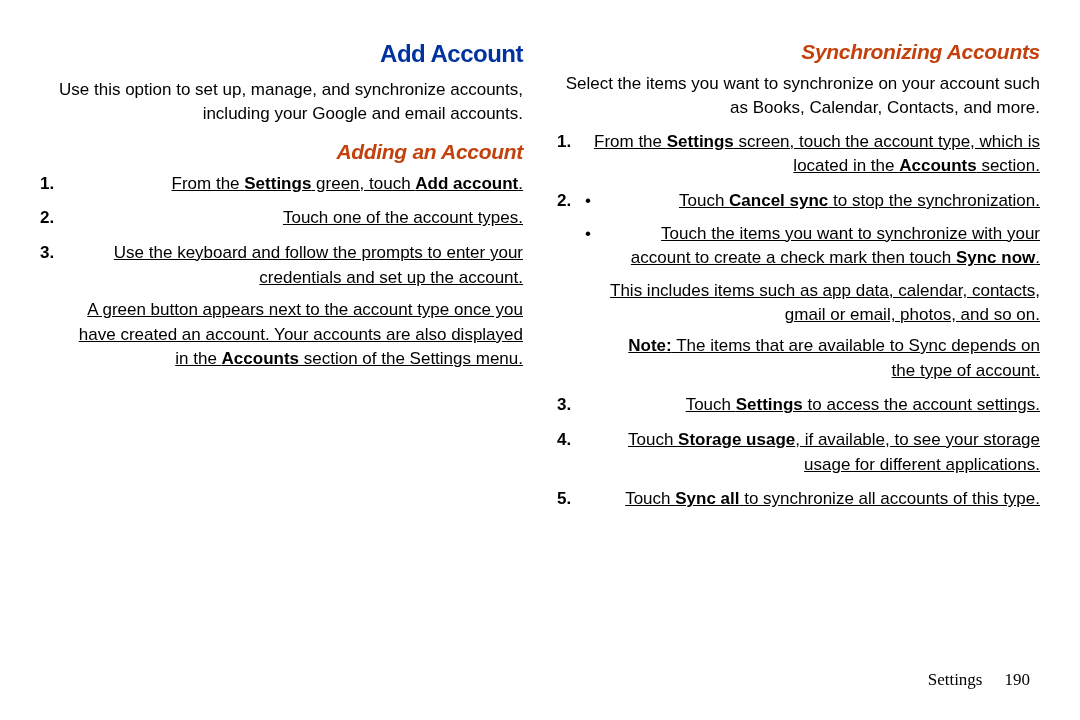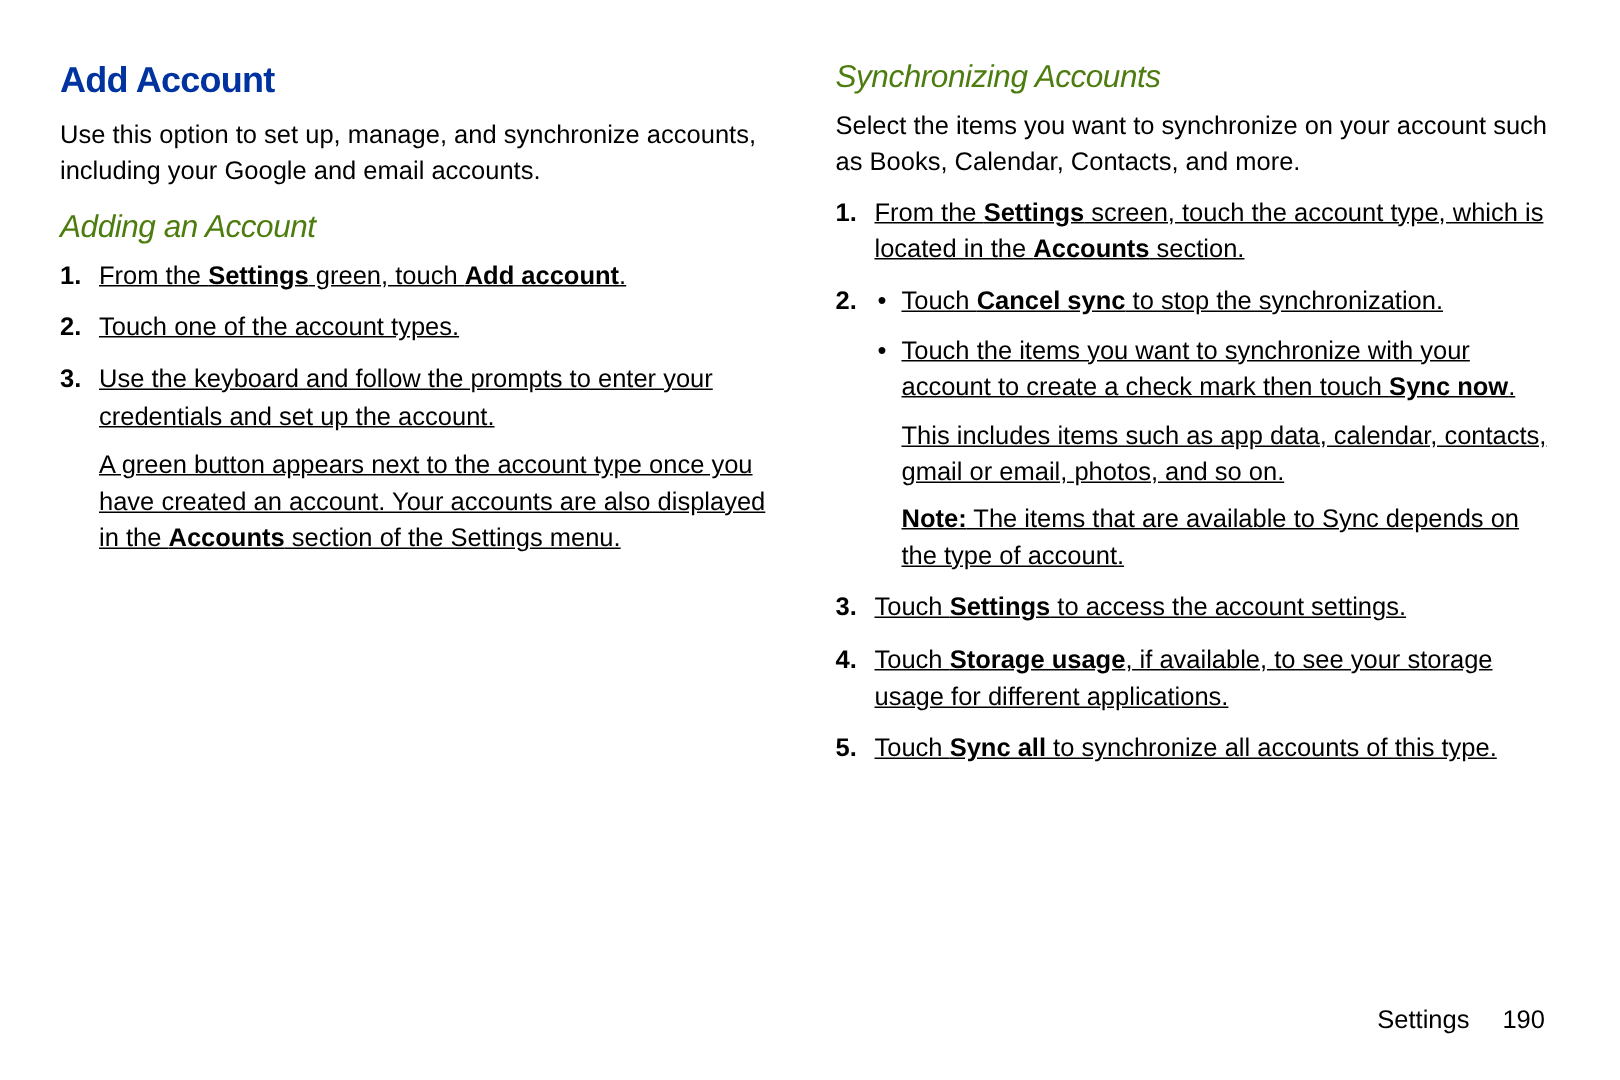--- a/index.html
+++ b/index.html
@@ -9,38 +9,39 @@
       color: #000;
       background: #fff;
       width: 1080px;
       height: 720px;
       position: relative;
       padding: 40px 40px 30px 40px;
     }
     .columns {
       display: flex;
       gap: 34px;
+      text-align: right;
     }
     .col {
       width: 490px;
     }
     h1 {
       font-family: Arial, Helvetica, sans-serif;
       font-weight: 900;
       font-size: 24px;
       color: #0033a0;
       margin-bottom: 10px;
       letter-spacing: -0.5px;
     }
     h2 {
       font-family: Arial, Helvetica, sans-serif;
-      font-weight: 400;
+      font-weight: 700;
       font-style: italic;
       font-size: 21px;
-      color: #4d7c0f;
+      color: #c2410c;
       margin-top: 14px;
       margin-bottom: 8px;
       letter-spacing: -0.3px;
     }
     p {
       line-height: 1.4;
       margin-bottom: 10px;
     }
     ol {
       list-style: none;
@@ -84,20 +85,21 @@
     .note-para {
       margin-top: 6px;
       line-height: 1.45;
     }
     .ref-italic { font-style: italic; }
     .footer {
       position: absolute;
       bottom: 30px;
       right: 50px;
       font-size: 17px;
+      font-family: Liberation Serif, serif;
     }
     .footer .pn { margin-left: 22px; }
   </style>
 </head>
 <body>
 
 <div class="columns">
 
   <div class="col">
     <h1>Add Account</h1>

